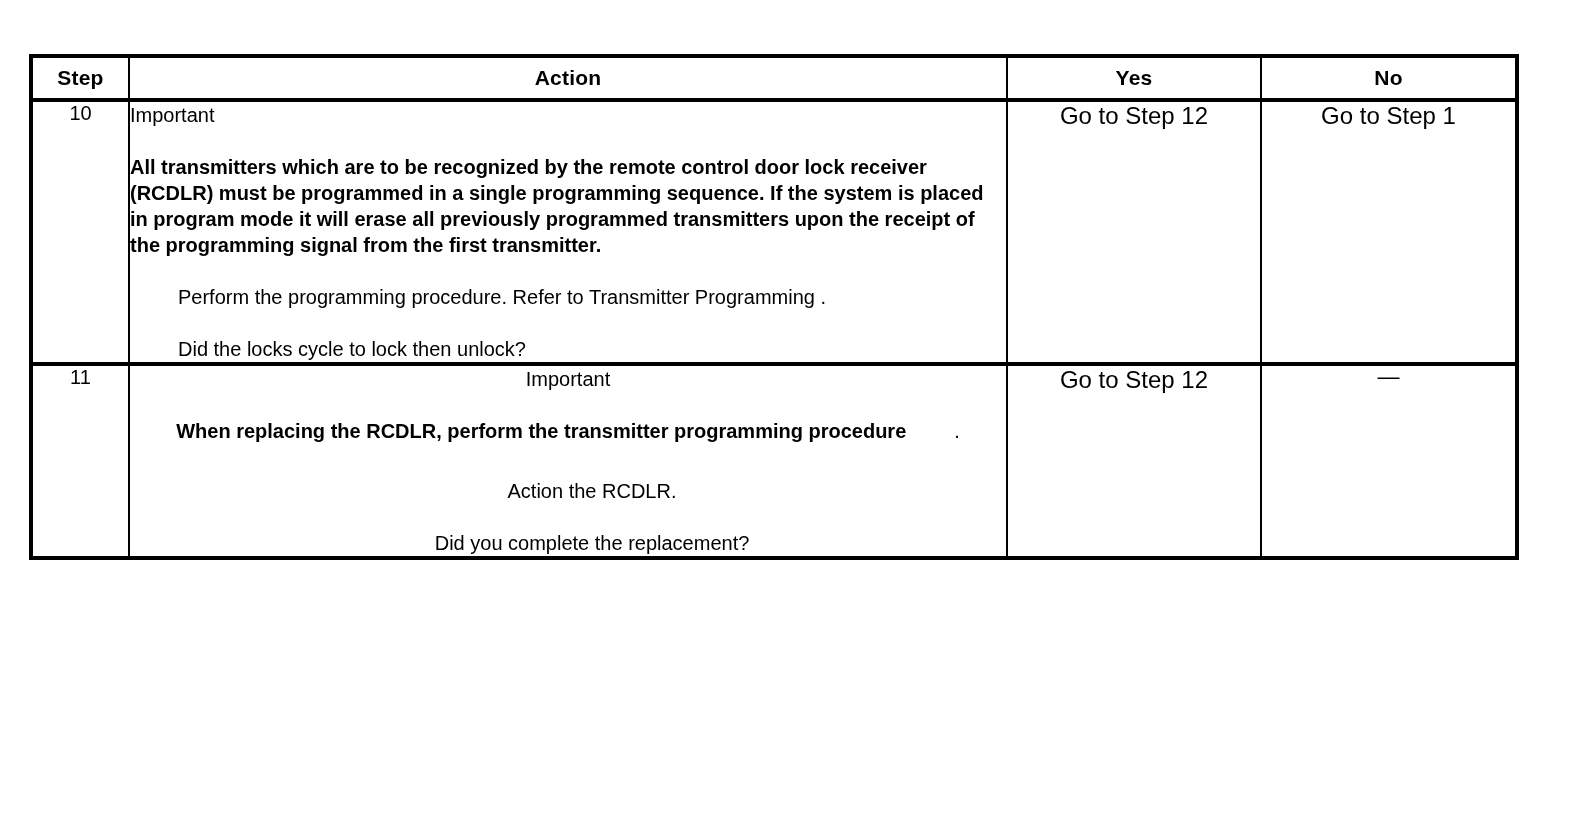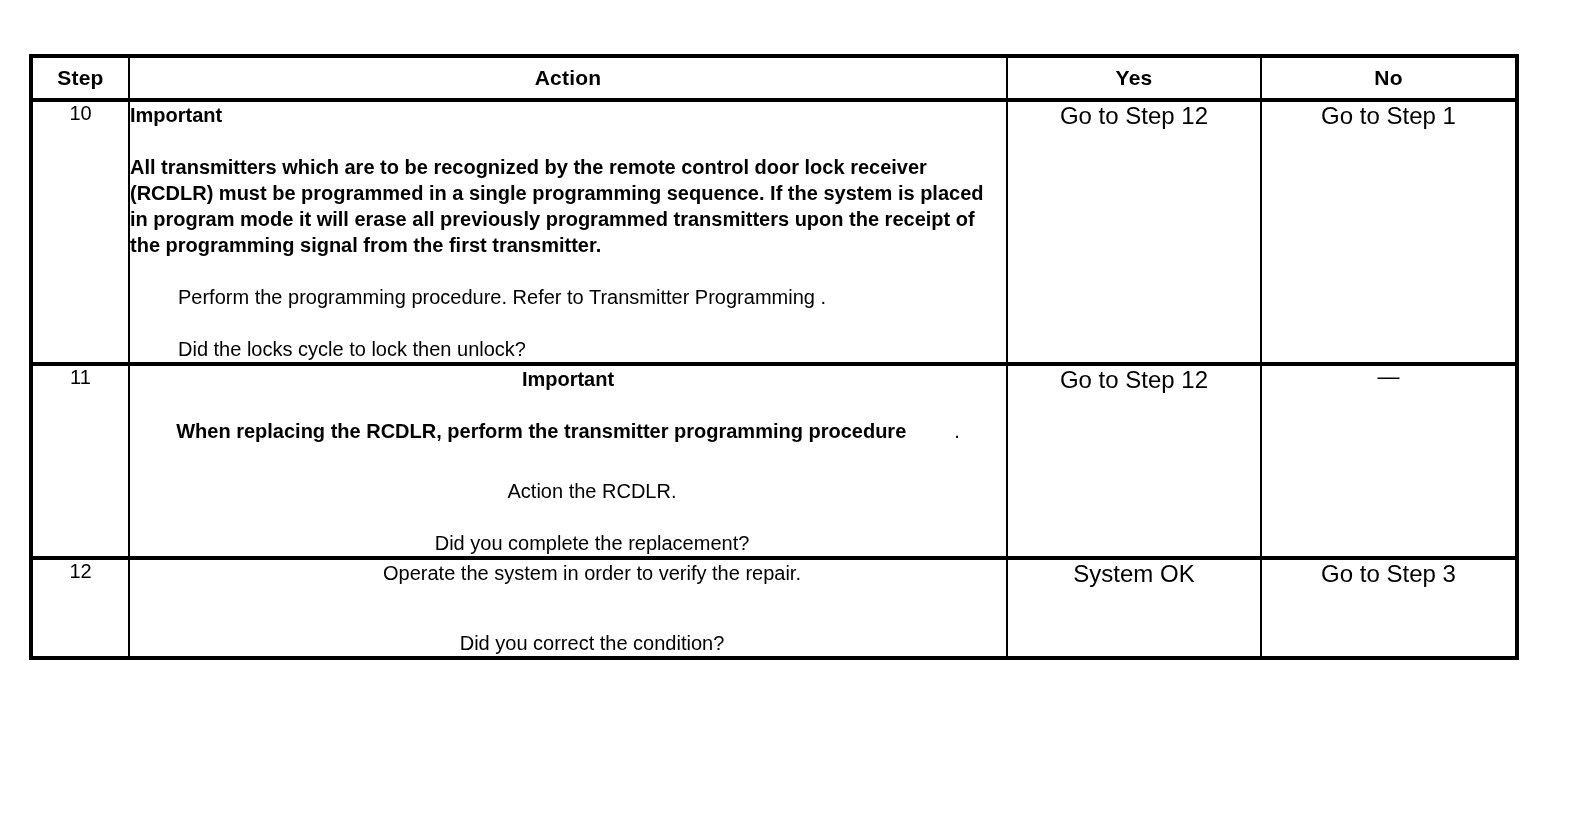--- a/index.html
+++ b/index.html
@@ -106,21 +106,21 @@
     font-weight: normal;
     margin: 0;
     padding-left: 48px;
   }
 
   .gap-sm { height: 18px; }
   .gap-md { height: 26px; }
   .gap-lg { height: 34px; }
 
   .important-label {
-    font-weight: bold;
+    font-weight: normal;
     font-size: 20px;
   }
 
   .emdash {
     font-size: 22px;
     line-height: 1;
   }
 </style>
 </head>
 <body>
@@ -173,30 +173,17 @@
           <div class="gap-lg"></div>
           <p class="p-norm">Action the RCDLR.</p>
           <div class="gap-md"></div>
           <p class="p-norm">Did you complete the replacement?</p>
         </td>
 
         <td class="cell-yn yn-bottom">Go to Step 12</td>
         <td class="cell-yn yn-middle emdash">—</td>
       </tr>
 
-      <tr class="row-step-12 row-sep">
-        <td class="cell-step">12</td>
-
-        <td class="cell-action">
-          <p class="p-norm">Operate the system in order to verify the repair.</p>
-          <div class="gap-md"></div>
-          <div class="gap-sm"></div>
-          <p class="p-norm">Did you correct the condition?</p>
-        </td>
-
-        <td class="cell-yn yn-bottom">System OK</td>
-        <td class="cell-yn yn-bottom">Go to Step 3</td>
-      </tr>
 
     </tbody>
   </table>
 
 </div>
 
 </body></html>

